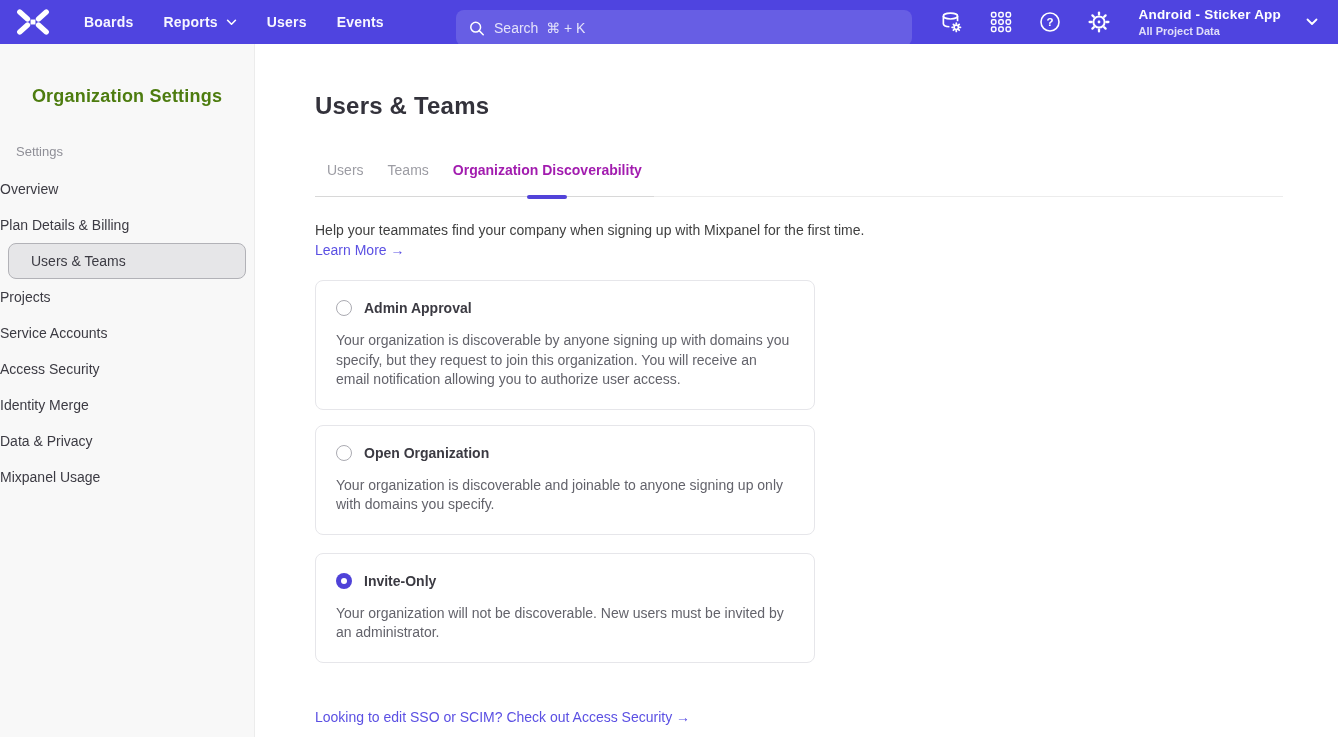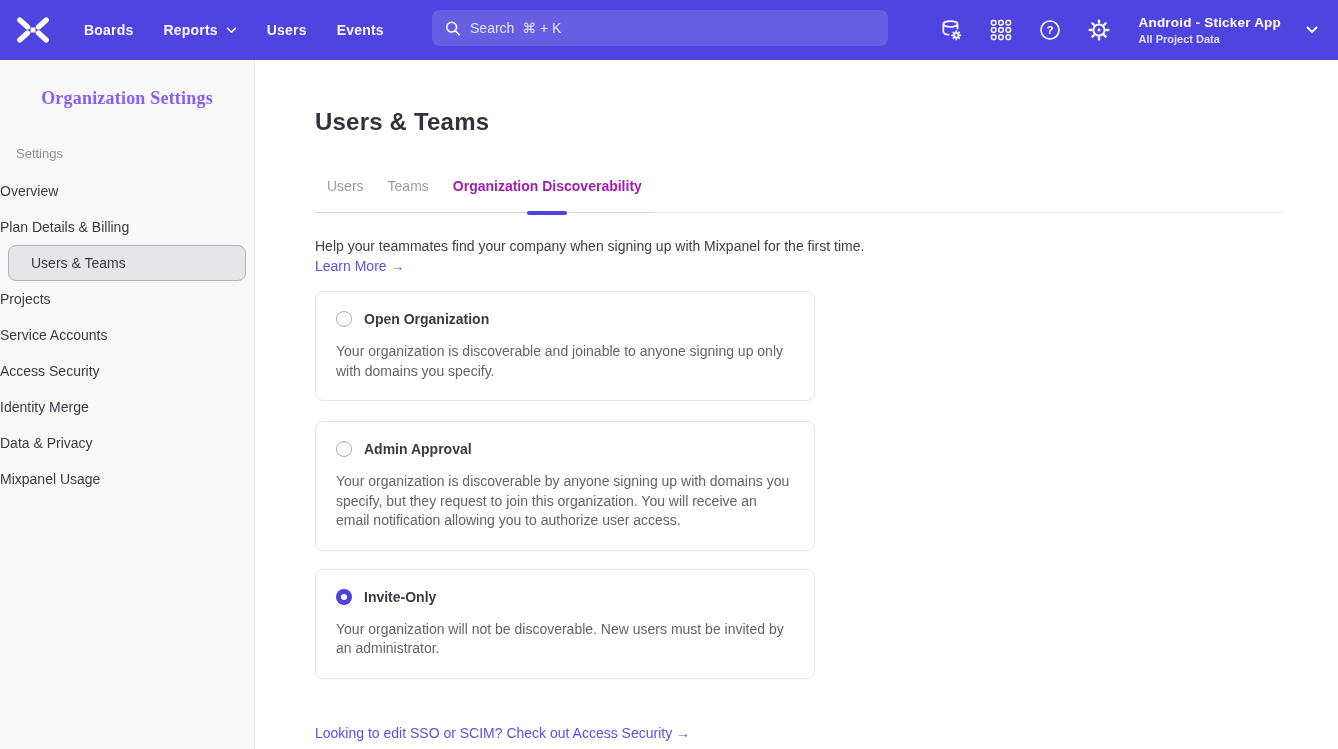--- a/index.html
+++ b/index.html
@@ -1,28 +1,28 @@
 <!DOCTYPE html>
 <html><head>
 <meta charset="utf-8">
 <style>
   * { margin:0; padding:0; box-sizing:border-box; }
   html,body { width:1338px; height:749px; overflow:hidden;
     font-family:"Liberation Sans", sans-serif; background:#fff; }
 
   
-  .nav { position:relative; height:60px; background:#4f44e0; display:flex;
+  .nav { position:relative; height:44px; background:#4f44e0; display:flex;
     align-items:center; color:#fff; }
   .logo { margin-left:14px; width:38px; height:32px; display:flex;
     align-items:center; justify-content:center; cursor:pointer; }
   .nav-links { display:flex; gap:30px; margin-left:32px; font-size:14px;
     font-weight:600; letter-spacing:.2px; }
   .nav-link { display:flex; align-items:center; gap:8px; cursor:pointer;
     color:#f7f6ff; white-space:nowrap; }
-  .search { position:absolute; left:432px; top:10px; width:456px; height:36px;
+  .search { position:absolute; left:456px; top:10px; width:456px; height:36px;
     background:rgba(255,255,255,.14); border-radius:8px; display:flex;
     align-items:center; padding:0 13px; cursor:text; }
   .search input { background:transparent; border:none; outline:none; color:#fff;
     font-size:14px; margin-left:9px; width:100%; font-family:inherit; }
   .search input::placeholder { color:rgba(255,255,255,.82); }
   .nav-right { margin-left:auto; display:flex; align-items:center; gap:23px;
     margin-right:20px; }
   .icon-btn { width:26px; height:26px; display:flex; align-items:center;
     justify-content:center; cursor:pointer; }
   .project { display:flex; flex-direction:column; line-height:1.3;
@@ -30,22 +30,22 @@
   .project-name { font-size:13.5px; font-weight:700; letter-spacing:.2px;text-align:right; }
   .project-scope { font-size:11px; font-weight:600; opacity:.82; }
   .project-caret { margin-left:2px; display:flex; align-items:center; cursor:pointer; }
 
   
   .shell { display:flex; height:693px; }
 
   
   .sidebar { width:255px; background:#f8f8f8; border-right:1px solid #ececec;
     flex-shrink:0; }
-  .sidebar-title { margin-top:28px; text-align:center; font-size:18px;
-    font-weight:700; color:#8b5cf6; letter-spacing:.2px;font-family:Liberation Serif, serif; }
+  .sidebar-title { margin-top:42px; text-align:center; font-size:18px;
+    font-weight:700; color:#4d7c0f; letter-spacing:.2px; }
   .sidebar-section { margin:37px 0 12px 16px; font-size:13px; color:#8f8f97; }
   .side-item { height:36px; display:flex; align-items:center; 
     font-size:14px; color:#3c3b43; cursor:pointer; }
   .side-item.selected { margin:0 8px; padding-left:22px; background:#e6e6e8;
     border:1px solid #b2b2b7; border-radius:8px; }
 
   
   .main { flex:1; padding:0 55px 0 60px; }
   .page-title { margin-top:48px; font-size:24px; font-weight:700; color:#33323b;
     letter-spacing:.2px; }
@@ -216,36 +216,36 @@
       <div class="tab-strip">
         <div class="tab">Users</div>
         <div class="tab">Teams</div>
         <div class="tab active">Organization Discoverability</div>
       </div>
     </div>
 
     <p class="intro">Help your teammates find your company when signing up with Mixpanel for the first time.</p>
     <a class="link">Learn More →</a>
 
+    <div class="option-card c2">
+      <div class="option-head">
+        <span class="radio unchecked"></span>
+        <span class="option-label">Admin Approval</span>
+      </div>
+      <p class="option-desc">Your organization is discoverable by anyone signing up with domains you specify, but they request to join this organization. You will receive an email notification allowing you to authorize user access.</p>
+    </div>
+
     <div class="option-card c1">
       <div class="option-head">
         <span class="radio unchecked"></span>
         <span class="option-label">Open Organization</span>
       </div>
       <p class="option-desc">Your organization is discoverable and joinable to anyone signing up only with domains you specify.</p>
     </div>
 
-    <div class="option-card c2">
-      <div class="option-head">
-        <span class="radio unchecked"></span>
-        <span class="option-label">Admin Approval</span>
-      </div>
-      <p class="option-desc">Your organization is discoverable by anyone signing up with domains you specify, but they request to join this organization. You will receive an email notification allowing you to authorize user access.</p>
-    </div>
-
     <div class="option-card c3">
       <div class="option-head">
         <span class="radio checked"></span>
         <span class="option-label">Invite-Only</span>
       </div>
       <p class="option-desc">Your organization will not be discoverable. New users must be invited by an administrator.</p>
     </div>
 
     <a class="link footer-link">Looking to edit SSO or SCIM? Check out Access Security →</a>
   </main>

